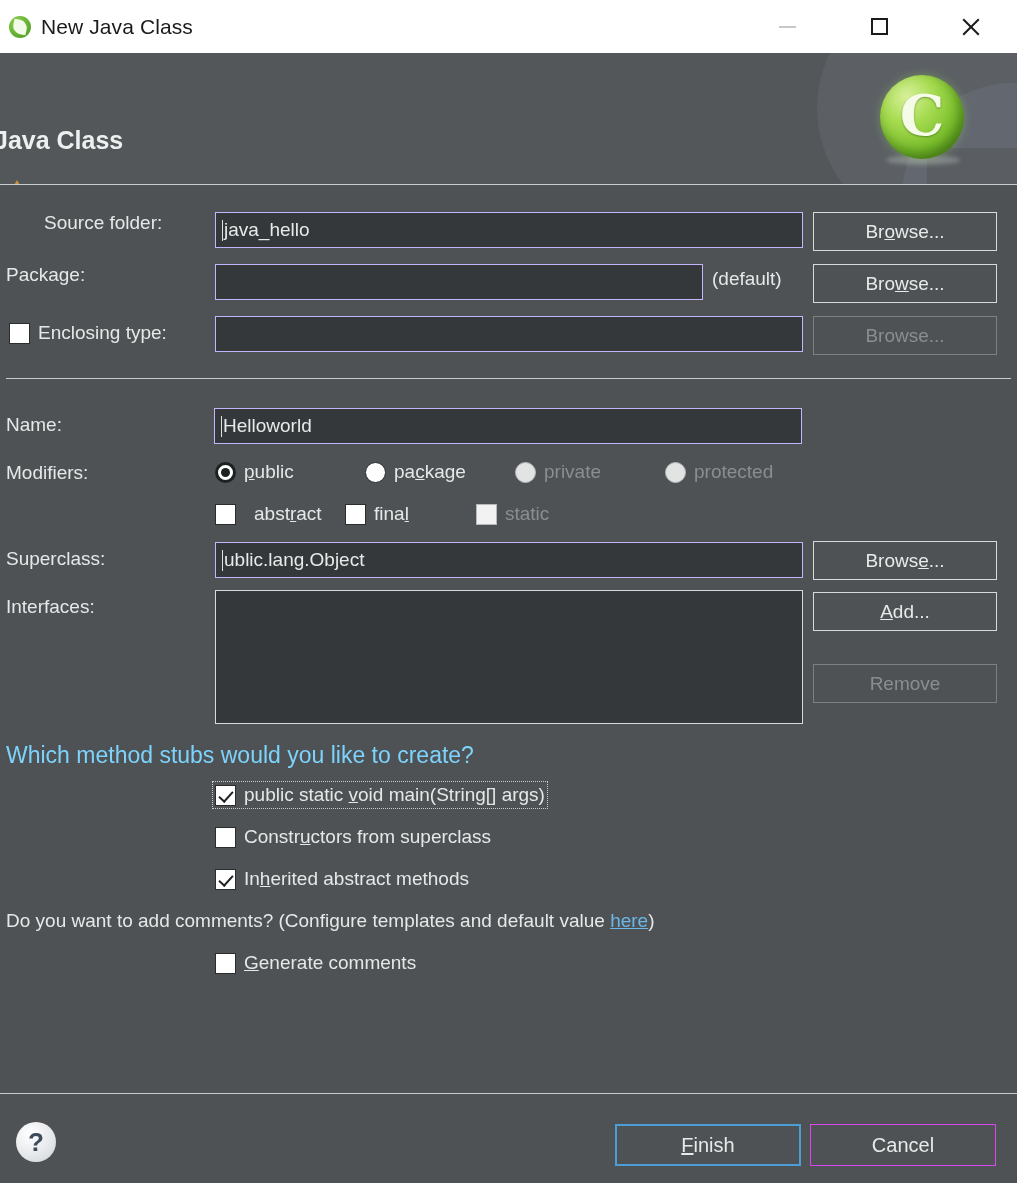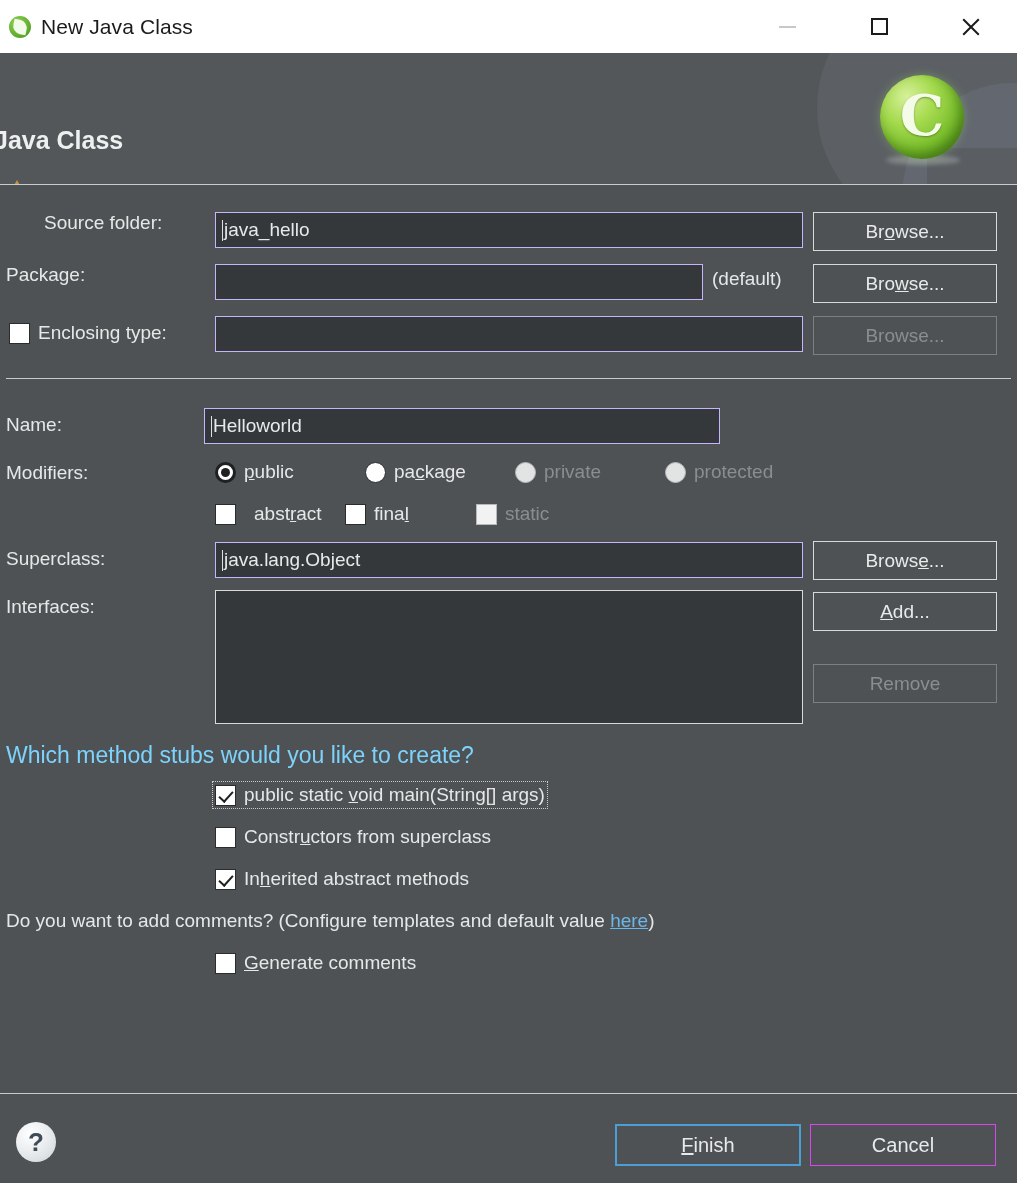--- a/index.html
+++ b/index.html
@@ -484,21 +484,21 @@
     </div>
     <div class="btn disabled" style="position:absolute; left:813px; top:130px; width:184px; height:39px;">
       <span>Browse...</span>
     </div>
 
     <div class="sep-line" style="left:6px; top:192px; width:1005px;"></div>
 
     <div class="row" style="left:6px; top:222px; width:200px; height:34px;">
       <span class="lbl">Name:</span>
     </div>
-    <div class="field" style="position:absolute; left:204px; top:222px; width:516px; height:36px;">
+    <div class="field" style="position:absolute; left:214px; top:222px; width:588px; height:36px;">
       <span class="caret"></span>
         <span>Helloworld</span>
     </div>
 
     <div class="row" style="left:6px; top:270px; width:200px; height:34px;">
       <span class="lbl">Modifiers:</span>
     </div>
 
     <div class="opt" style="position:absolute; left:215px; top:275px;">
       <div class="rb sel"></div>
@@ -528,21 +528,21 @@
     <div class="opt" style="position:absolute; left:476px; top:317px;">
       <div class="cb disabled"></div>
       <span class="opt-label disabled">static</span>
     </div>
 
     <div class="row" style="left:6px; top:356px; width:200px; height:34px;">
       <span class="lbl">Superclass:</span>
     </div>
     <div class="field" style="position:absolute; left:215px; top:356px; width:588px; height:36px;">
       <span class="caret"></span>
-        <span>java.lang.Object</span>
+        <span>ublic.lang.Object</span>
     </div>
     <div class="btn" style="position:absolute; left:813px; top:355px; width:184px; height:39px;">
       <span><span>Brows</span><span class="u">e</span><span>...</span></span>
     </div>
 
     <div class="row" style="left:6px; top:404px; width:200px; height:34px;">
       <span class="lbl">Interfaces:</span>
     </div>
     <div class="listbox" style="position:absolute; left:215px; top:404px; width:588px; height:134px;"></div>
     <div class="btn" style="position:absolute; left:813px; top:406px; width:184px; height:39px;">

